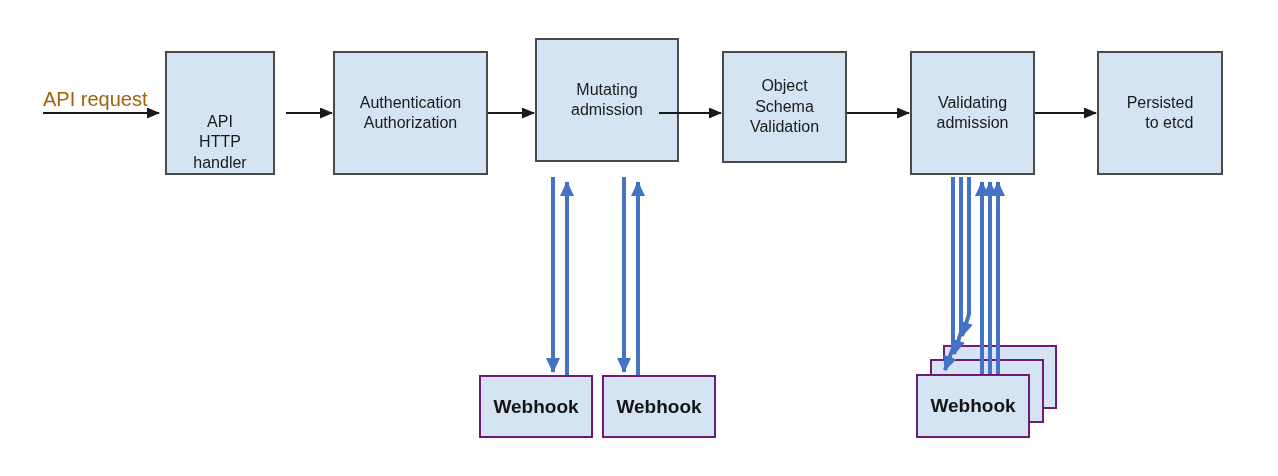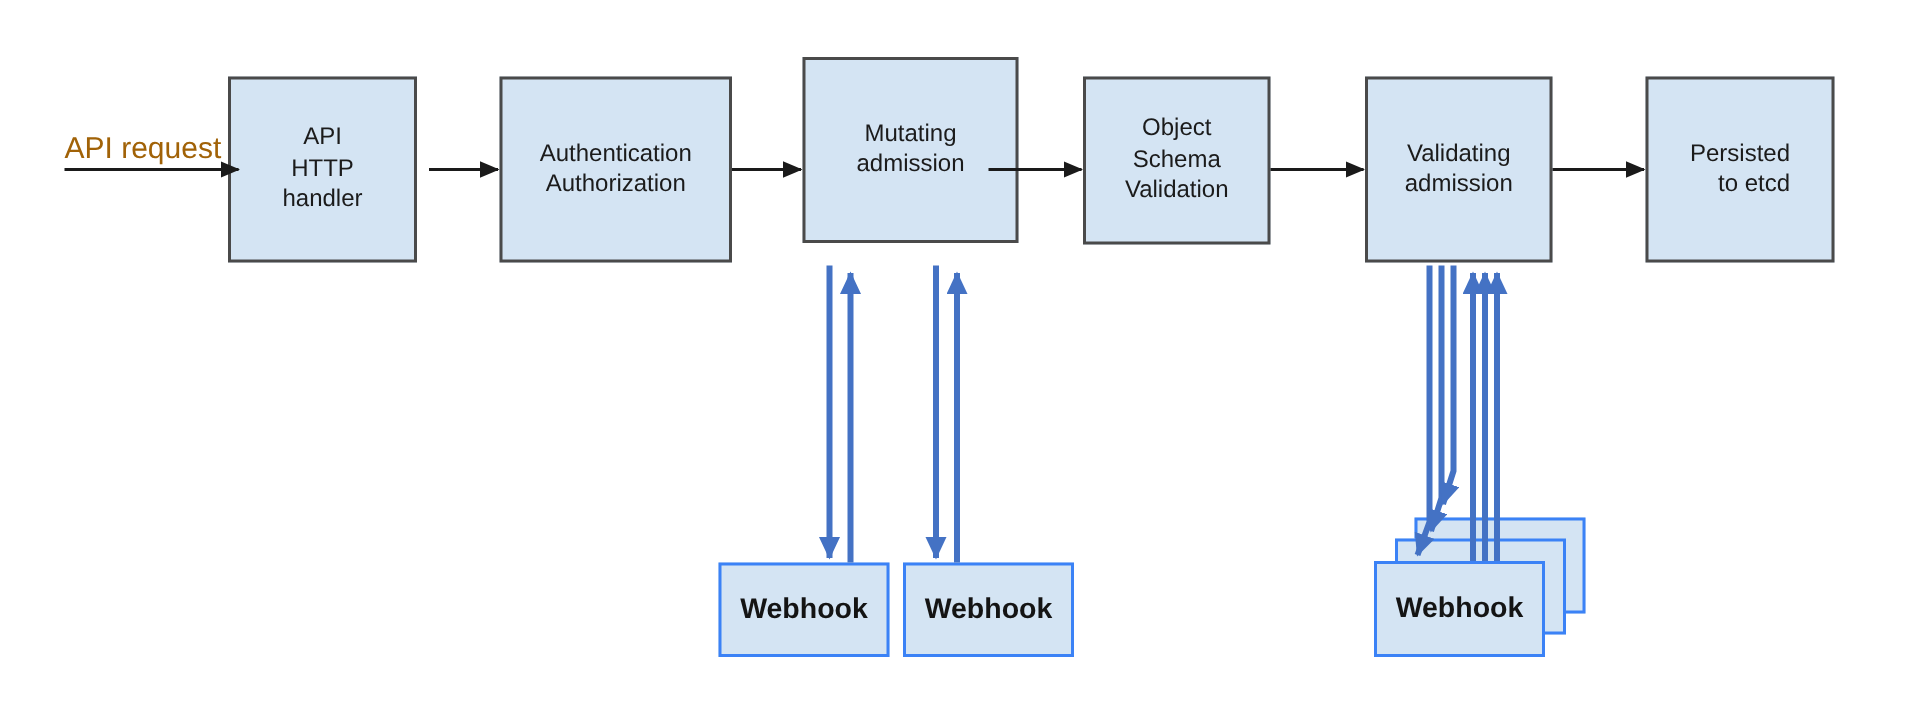--- a/index.html
+++ b/index.html
@@ -10,21 +10,21 @@
   .node {
     position:absolute; box-sizing:border-box;
     background:#d4e4f3; border:2px solid #4a4a4a;
     display:flex; align-items:center; justify-content:center;
     text-align:center; font-size:16px; line-height:1.28; color:#1b1b1b;
     z-index:1;
   }
   .node span { white-space:pre-line; }
   .webhook {
     position:absolute; box-sizing:border-box;
-    background:#d4e4f3; border:2px solid #3b82f6;
+    background:#d4e4f3; border:2px solid #701a75;
     display:flex; align-items:center; justify-content:center;
     font-size:19px; font-weight:bold; color:#141414;
     z-index:1;
   }
   .request-label {
     position:absolute; left:43px; top:88px;
     font-size:20px; font-weight:500; color:#a16207; z-index:1;
     white-space:nowrap;
   }
   .arrows {
@@ -34,21 +34,21 @@
   .flow { stroke:#1a1a1a; stroke-width:2; fill:none; }
   .hook { stroke:#4472c4; stroke-width:4; fill:none; }
 </style>
 </head>
 <body>
 
 <div class="canvas">
 
   <div class="request-label">API request</div>
 
-  <div class="node" style="left:152px; top:51px; width:126px; height:124px;">
+  <div class="node" style="left:165px; top:51px; width:110px; height:124px;align-items:flex-end;">
     <span>API
 HTTP
 handler</span>
   </div>
   <div class="node" style="left:333px; top:51px; width:155px; height:124px;">
     <span>Authentication
 Authorization</span>
   </div>
   <div class="node" style="left:535px; top:38px; width:144px; height:124px;">
     <span>Mutating

